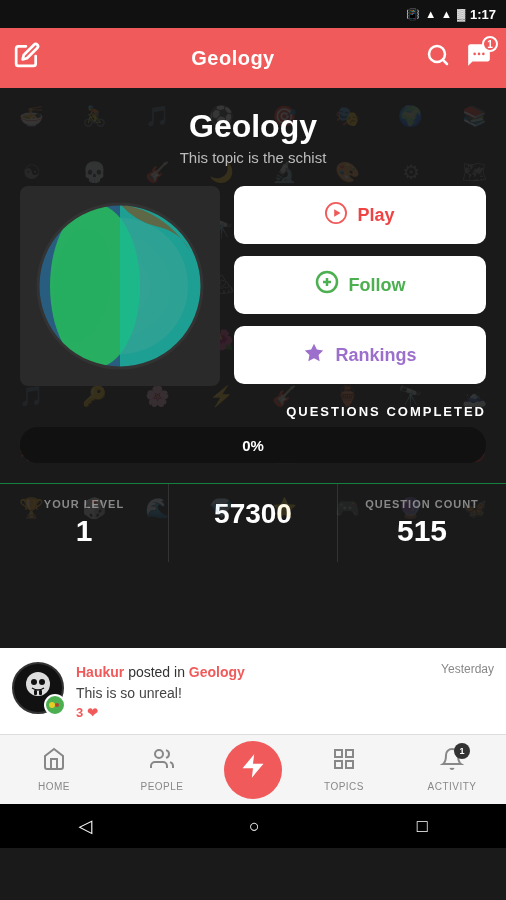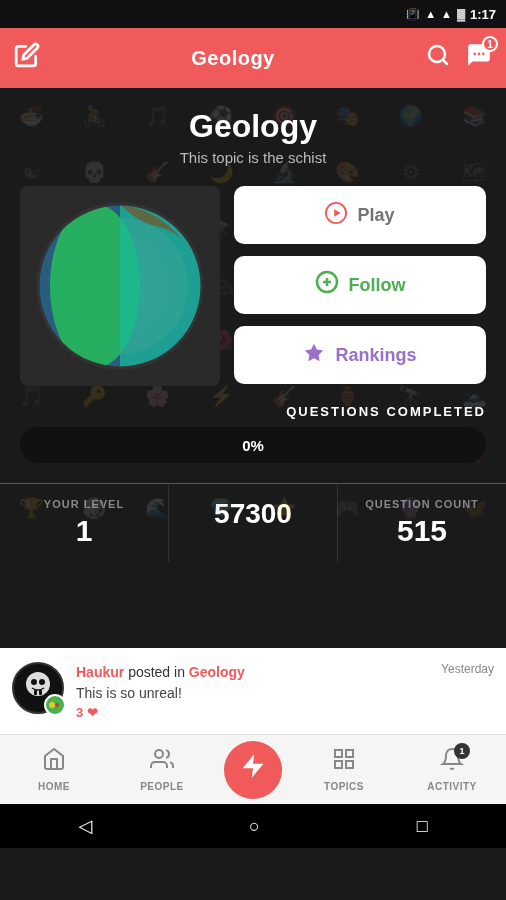--- a/index.html
+++ b/index.html
@@ -173,21 +173,21 @@
       border: none;
       display: flex;
       align-items: center;
       justify-content: center;
       gap: 10px;
       font-size: 18px;
       font-weight: bold;
       cursor: pointer;
       background: white;
     }
-    .action-btn.play { color: #737373; }
+    .action-btn.play { color: #ef4444; }
     .action-btn.follow { color: #4caf50; }
     .action-btn.rankings { color: #9c6fcc; }
 
     .btn-icon-play { color: #f05a5a; font-size: 20px; }
     .btn-icon-follow { color: #4caf50; font-size: 22px; }
     .btn-icon-rankings { color: #9c6fcc; font-size: 20px; }
 
     
     .questions-section {
       text-align: right;
@@ -342,21 +342,21 @@
       cursor: pointer;
       flex: 1;
     }
     .nav-item-icon {
       font-size: 22px;
       color: #888;
     }
     .nav-item-label {
       font-size: 10px;
       color: #888;
-      font-weight: bold;
+      font-weight: normal;
       letter-spacing: 0.5px;
       text-transform: uppercase;
     }
 
     .nav-center-btn {
       width: 58px;
       height: 58px;
       border-radius: 50%;
       background: #f05a5a;
       display: flex;

